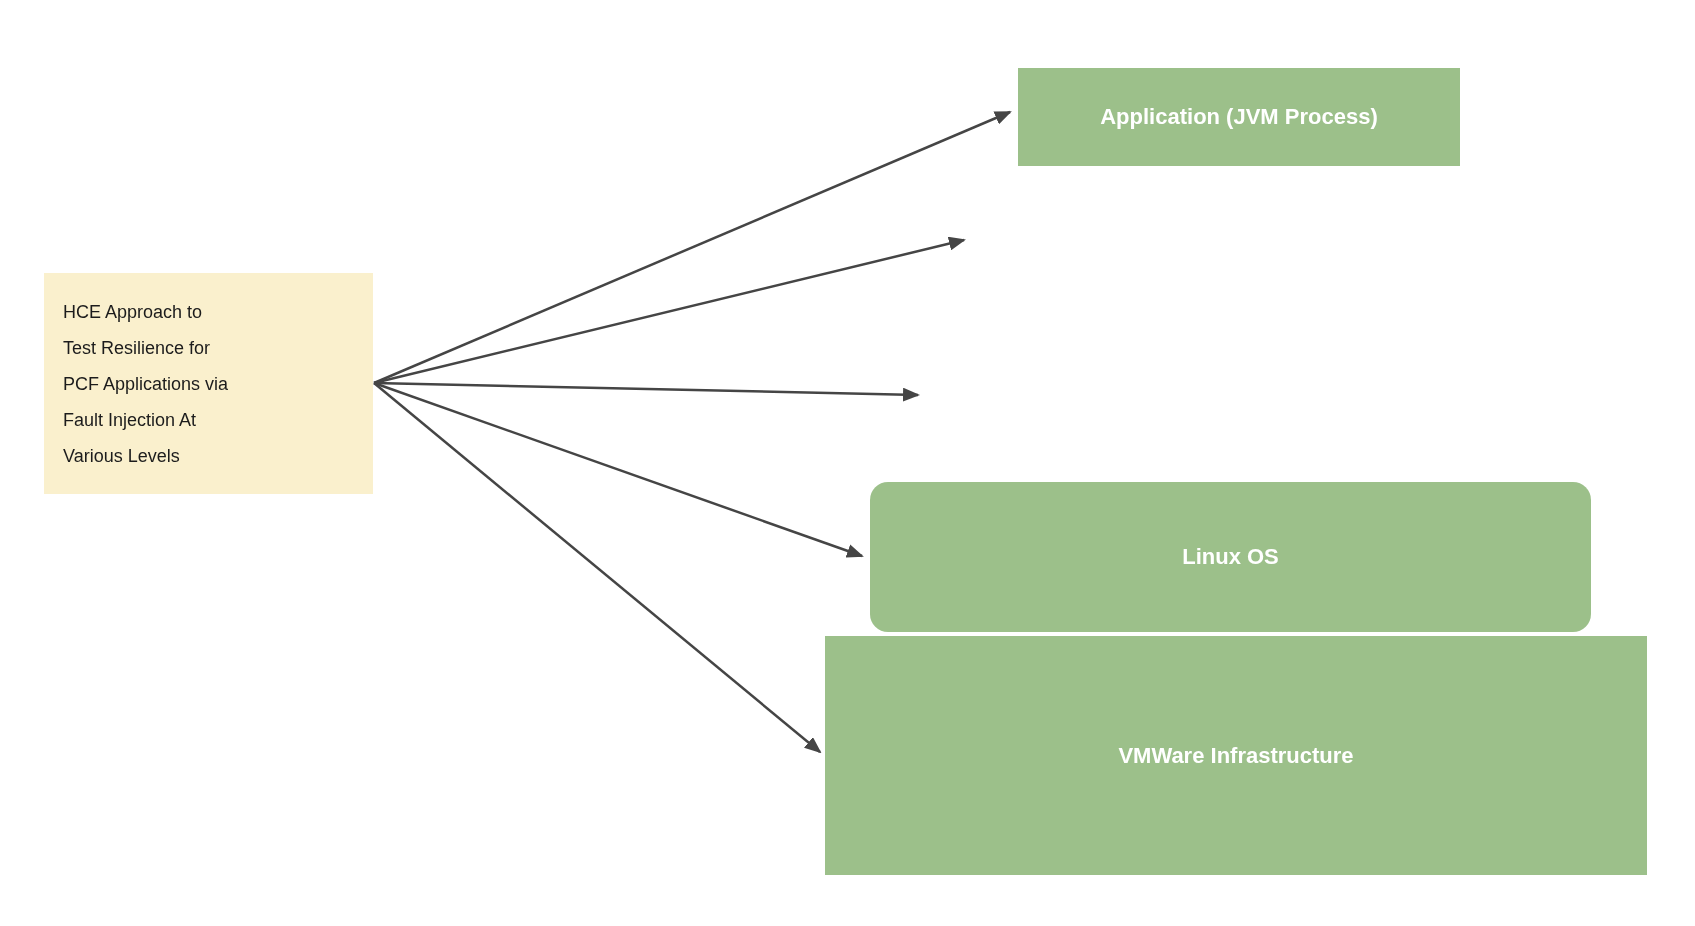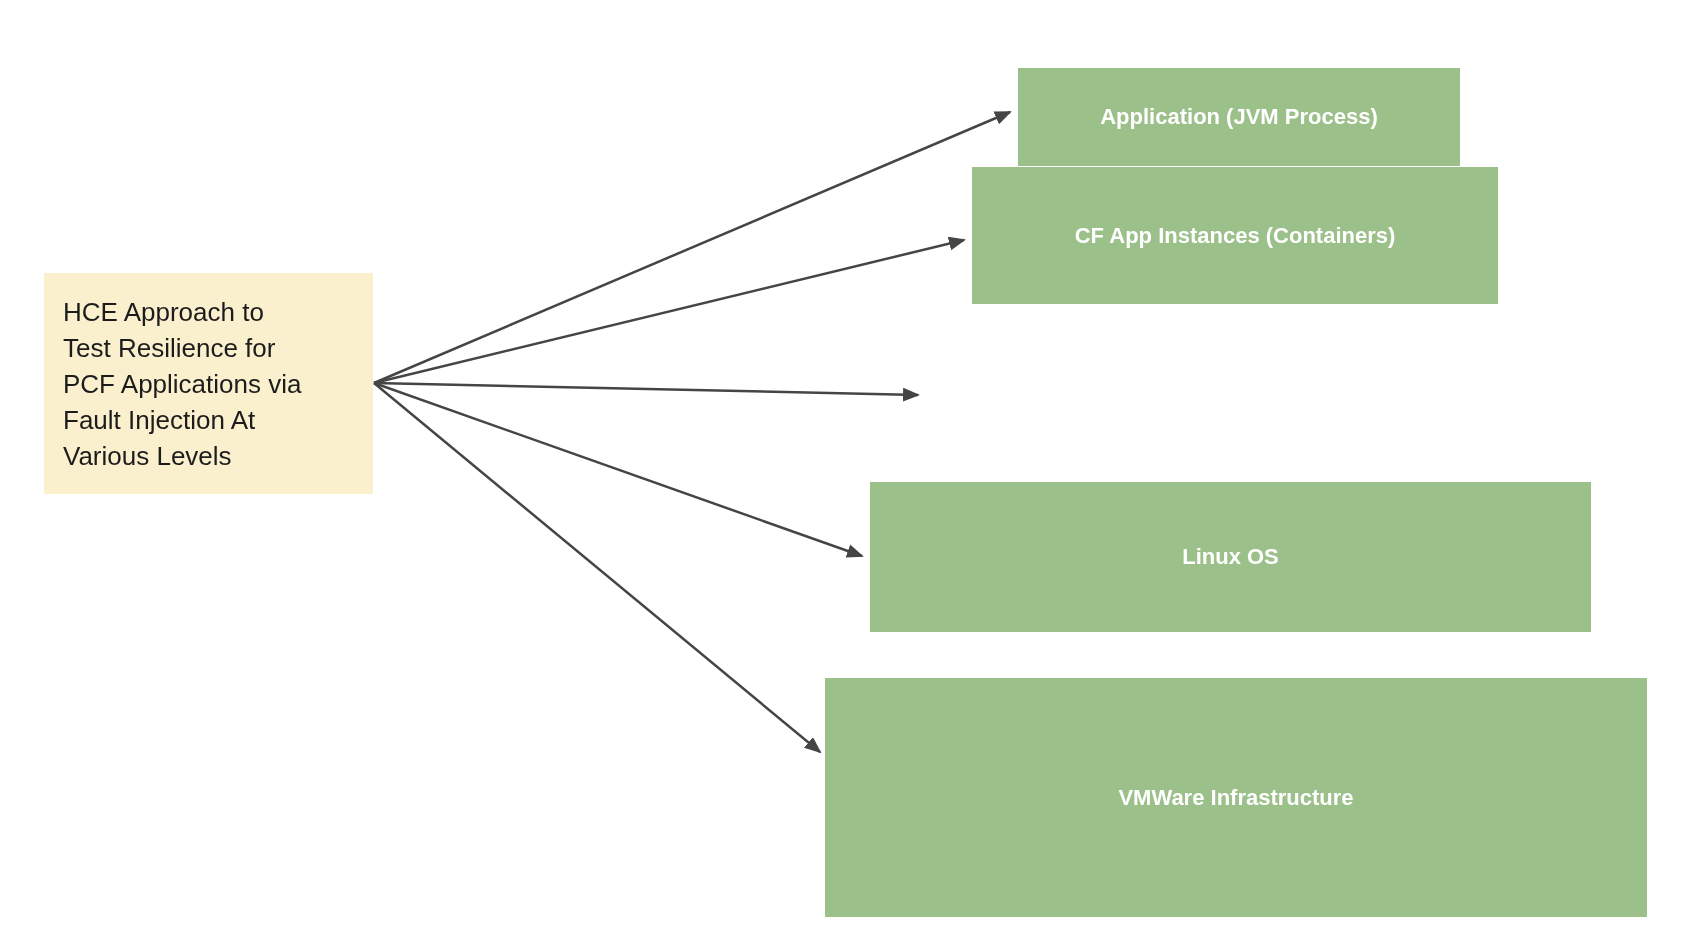--- a/index.html
+++ b/index.html
@@ -17,41 +17,41 @@
   }
   .source-note {
     position: absolute;
     left: 44px;
     top: 273px;
     width: 329px;
     height: 221px;
     background: #FAF0CD;
     box-sizing: border-box;
     padding: 21px 10px 16px 19px;
-    font-size: 26px;
+    font-size: 18px;
     line-height: 36px;
     color: #1C1C1C;
     white-space: pre-line;
   }
   .level {
     position: absolute;
     background: #9CC08A;
     display: flex;
     align-items: center;
     justify-content: center;
     color: #ffffff;
     font-weight: bold;
     font-size: 22px;
     text-align: center;
   }
   .level-1 { left: 1018px; top: 60px;  width: 442px; height: 98px; margin-top: 8px;  }
   .level-2 { left: 972px;  top: 167px; width: 526px; height: 137px; }
   .level-3 { left: 926px;  top: 310px; width: 619px; height: 169px; }
-  .level-4 { left: 870px;  top: 482px; width: 721px; height: 150px; }
-  .level-5 { left: 825px;  top: 636px; width: 822px; height: 239px; margin-top: 42px; }
+  .level-4 { left: 870px;  top: 482px; width: 721px; height: 150px; border-radius: 18px; }
+  .level-5 { left: 825px;  top: 636px; width: 822px; height: 239px; }
   .arrows-layer {
     position: absolute;
     left: 0;
     top: 0;
     width: 1695px;
     height: 926px;
     pointer-events: none;
   }
   .arrow-line {
     stroke: #454545;
@@ -78,20 +78,19 @@
     </defs>
     <line class="arrow-line" x1="374" y1="383" x2="1010" y2="112" marker-end="url(#arrowhead)"></line>
     <line class="arrow-line" x1="374" y1="383" x2="964" y2="240" marker-end="url(#arrowhead)"></line>
     <line class="arrow-line" x1="374" y1="383" x2="918" y2="395" marker-end="url(#arrowhead)"></line>
     <line class="arrow-line" x1="374" y1="383" x2="862" y2="556" marker-end="url(#arrowhead)"></line>
     <line class="arrow-line" x1="374" y1="383" x2="820" y2="752" marker-end="url(#arrowhead)"></line>
   </svg>
 
   <div class="level level-1">Application (JVM Process)</div>
 
-  <div class="level level-2">CF App Instances (Containers)</div>
 
 
   <div class="level level-4">Linux OS</div>
 
   <div class="level level-5">VMWare Infrastructure</div>
 
 </div>
 
 </body></html>

